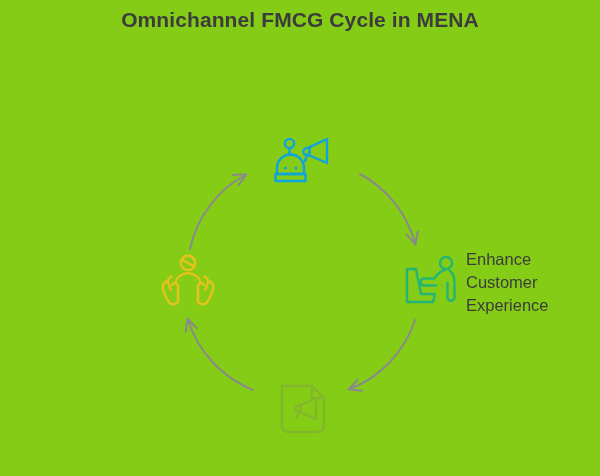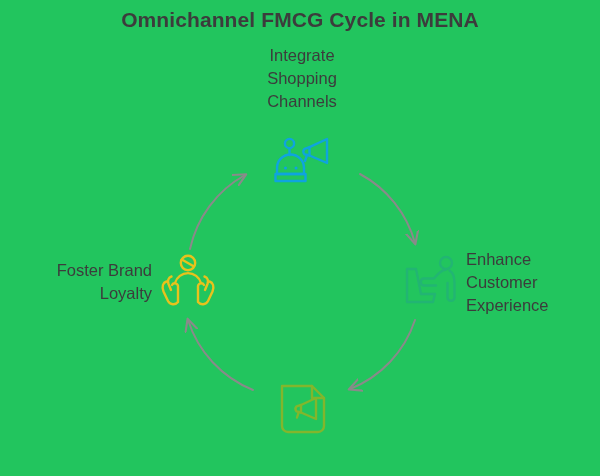--- a/index.html
+++ b/index.html
@@ -13,21 +13,21 @@
     position: relative;
     overflow: hidden;
     font-family: "Liberation Sans", sans-serif;
     -webkit-font-smoothing: antialiased;
   }
   #canvas {
     position: absolute;
     inset: 0;
     width: 600px;
     height: 476px;
-    background: #22c55e;
+    background: #84cc16;
   }
   #title {
     position: absolute;
     top: 8px;
     left: 0;
     width: 600px;
     text-align: center;
     font-size: 21px;
     font-weight: bold;
     color: #3c3c3c;
@@ -111,23 +111,20 @@
       <path d="M 4.5 44 L 34.5 44 L 34.5 51 L 4.5 51 Z"></path>
 
       <circle cx="14.5" cy="38" r="1.5" fill="#0fa4de" stroke="none"></circle>
       <circle cx="25" cy="38" r="1.5" fill="#0fa4de" stroke="none"></circle>
 
       <path d="M 56 9 L 56 33 L 38.5 25.5 L 38.5 17.2 Z"></path>
       <path d="M 38.5 17.2 L 33.5 18.8 A 4.3 4.3 0 0 0 33.5 24.4 L 38.5 25.5"></path>
       <path d="M 36 25 L 34 31"></path>
     </g>
   </svg>
-  <div id="label-integrate" class="node-label">Integrate
-Shopping
-Channels</div>
 
   <svg id="icon-enhance" class="node-icon" viewBox="0 0 62 62" xmlns="http://www.w3.org/2000/svg">
     <g fill="none" stroke="#22b573" stroke-width="2.4" stroke-linecap="round" stroke-linejoin="round">
 
       <path d="M 4 19 L 13 19 L 18 44 L 32 44 L 30 52 L 4 52 Z"></path>
 
       <circle cx="43" cy="13" r="6"></circle>
 
       <path d="M 43 19.5 C 37 20.5 34 25 31 28.5 L 20.5 28.5 A 3.6 3.6 0 0 0 20.5 35.5 L 33 35.5"></path>
       <path d="M 46.5 20.5 C 50.5 23 51.5 28 51.5 33 L 51.5 48 A 3.6 3.6 0 0 1 44.5 48 L 44.5 33"></path>
@@ -160,16 +157,14 @@
 
       <path d="M 14.5 26.5 C 11 27.5 10.5 31 11.5 34 L 14 40"></path>
       <path d="M 9.5 31.5 C 6 32.5 4.5 36.5 6.5 41.5 L 11 51
                A 6 6 0 0 0 21 52 L 21 36 A 3.2 3.2 0 0 0 15 35"></path>
 
       <path d="M 47.5 26.5 C 51 27.5 51.5 31 50.5 34 L 48 40"></path>
       <path d="M 52.5 31.5 C 56 32.5 57.5 36.5 55.5 41.5 L 51 51
                A 6 6 0 0 1 41 52 L 41 36 A 3.2 3.2 0 0 1 47 35"></path>
     </g>
   </svg>
-  <div id="label-foster" class="node-label">Foster Brand
-Loyalty</div>
 
 </div>
 
 </body></html>

